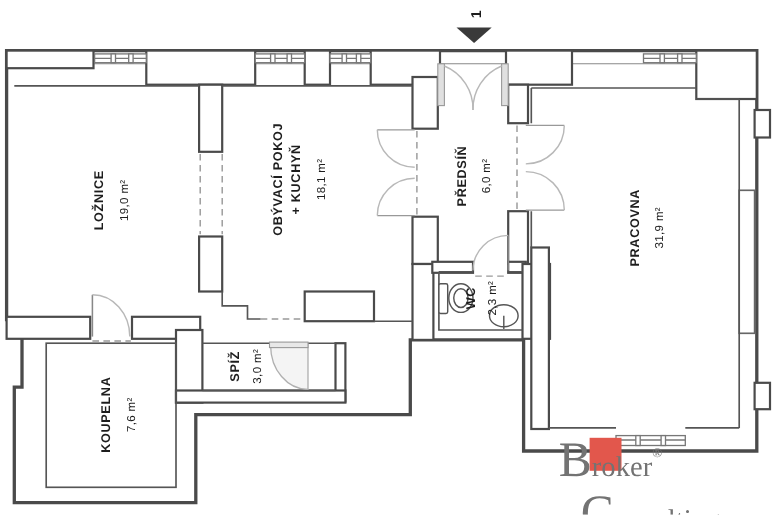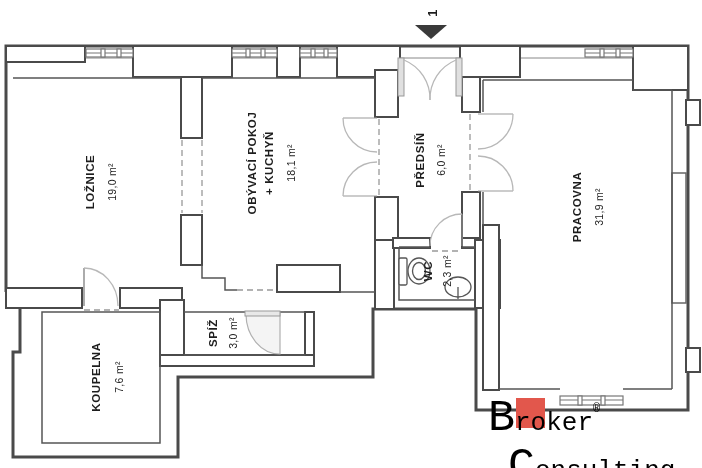--- a/index.html
+++ b/index.html
@@ -3,22 +3,22 @@
 <meta charset="utf-8">
 <style>
   html,body{margin:0;padding:0;background:#fff;}
   .stage{position:relative;width:702px;height:468px;background:#ffffff;overflow:hidden;
          font-family:"Liberation Sans",sans-serif;}
   svg text{font-family:"Liberation Sans",sans-serif;fill:#1d1d1d;}
   .room-name{font-size:11.5px;font-weight:bold;letter-spacing:.6px;}
   .room-area{font-size:10.5px;font-weight:normal;letter-spacing:.3px;}
   .arrow-num{font-size:13px;font-weight:bold;}
   
-  .logo{position:absolute;left:480px;top:396px;width:202px;height:70px;color:#000000;
-        font-family:Liberation Mono, monospace;}
+  .logo{position:absolute;left:500px;top:396px;width:202px;height:70px;color:#737373;
+        font-family:Liberation Serif, serif;}
   .logo-sq{position:absolute;left:36px;top:2px;width:29px;height:30px;background:#e2574c;z-index:0;}
   .logo-line{position:absolute;line-height:1;white-space:nowrap;z-index:1;}
   .logo-l1{left:8px;top:0px;font-size:26px;}
   .logo-l2{left:28px;top:16px;font-size:26px;margin-top:32px;}
   .logo-big{font-size:45px;}
   .logo-reg{font-size:12px;vertical-align:18px;}
 </style>
 </head>
 <body>
 

